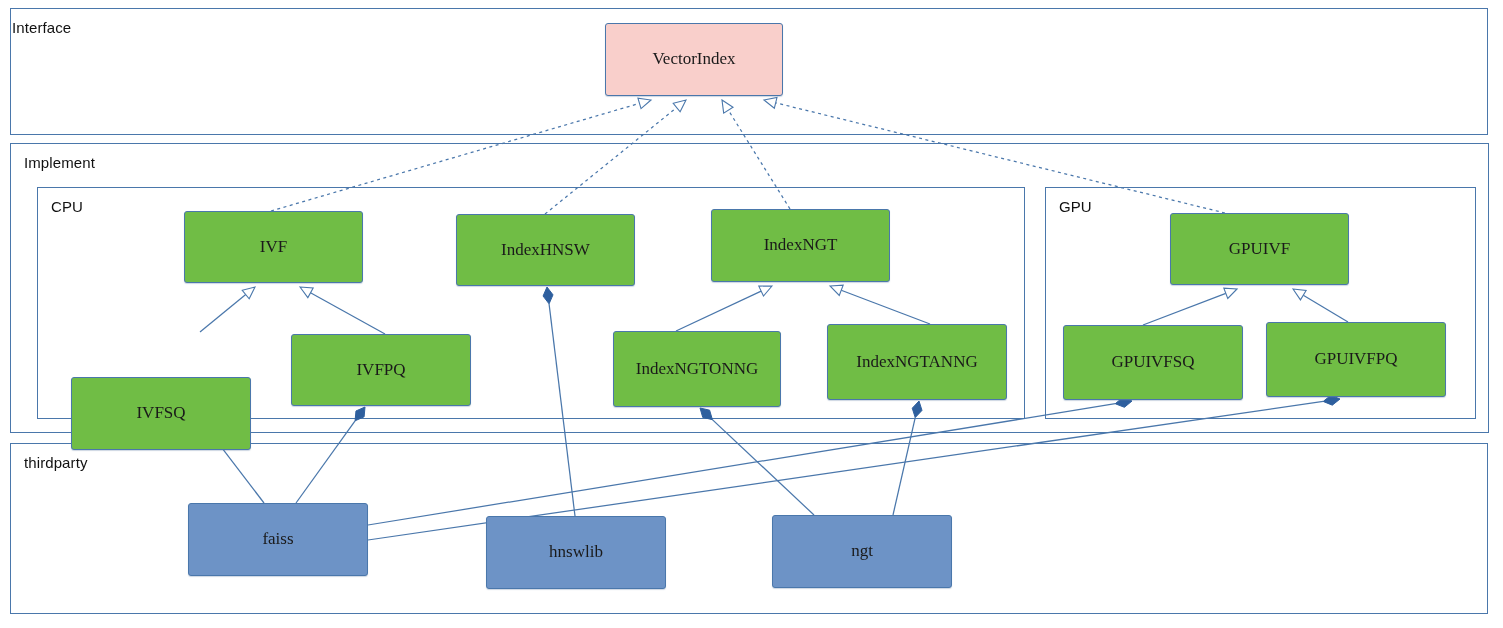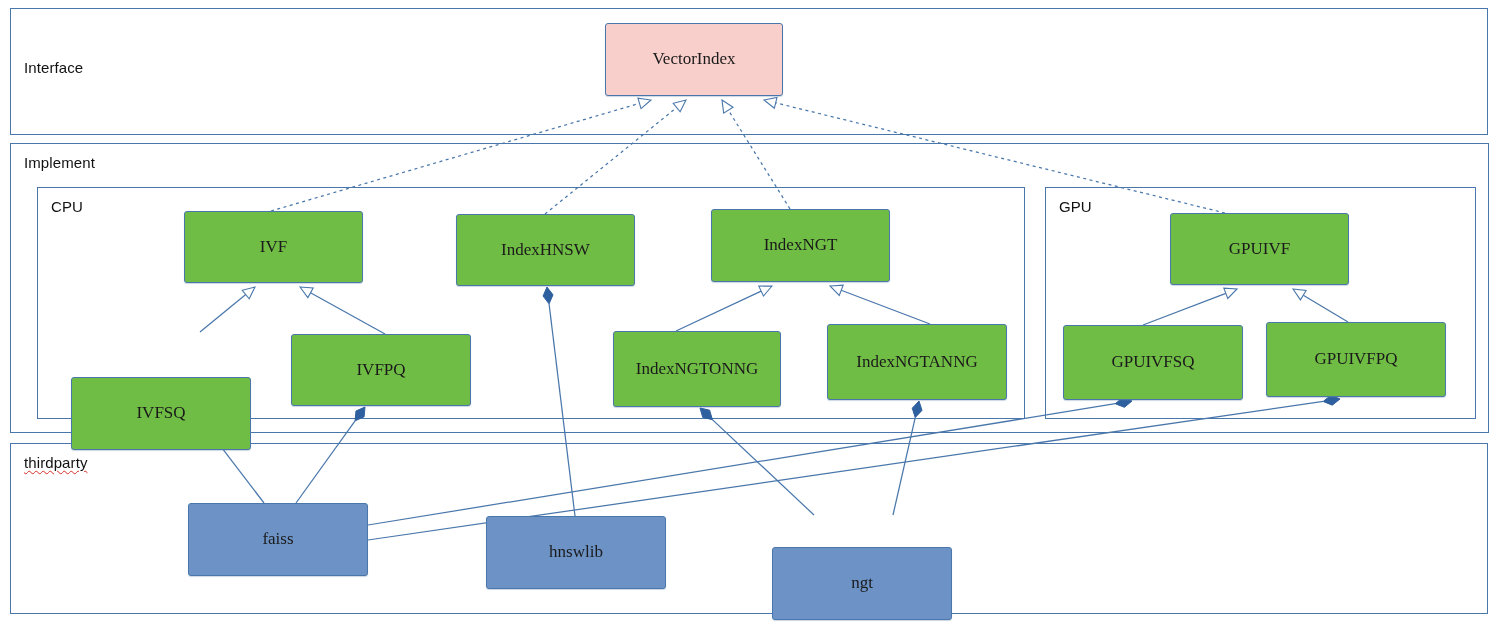--- a/index.html
+++ b/index.html
@@ -23,21 +23,20 @@
   }
   .group-label {
     position: absolute;
     font-family: "Liberation Sans", sans-serif;
     font-size: 15px;
     color: #111111;
     white-space: nowrap;
     letter-spacing: 0.1px;
   }
   .group-label.misspelled {
-    text-decoration: underline;
     text-decoration-color: #d93025;
     text-decoration-style: wavy;
     text-decoration-thickness: 1px;
     text-underline-offset: 2px;
   }
   .node {
     position: absolute;
     box-sizing: border-box;
     border: 1px solid #4a77ab;
     border-radius: 3px;
@@ -62,21 +61,21 @@
     pointer-events: none;
     overflow: visible;
   }
 </style>
 </head>
 <body>
 
 <div id="canvas">
 
   <div class="group" id="group-interface" style="left: 10px; top: 8px; width: 1478px; height: 127px;"></div>
-  <div class="group-label" id="label-interface" style="left: 24px; top: 19px; margin-top: 40px;">Interface</div>
+  <div class="group-label" id="label-interface" style="left: 12px; top: 19px;">Interface</div>
 
   <div class="group" id="group-implement" style="left: 10px; top: 143px; width: 1479px; height: 290px;"></div>
   <div class="group-label" id="label-implement" style="left: 24px; top: 154px;">Implement</div>
 
   <div class="group" id="group-cpu" style="left: 37px; top: 187px; width: 988px; height: 232px;"></div>
   <div class="group-label" id="label-cpu" style="left: 51px; top: 198px;">CPU</div>
 
   <div class="group" id="group-gpu" style="left: 1045px; top: 187px; width: 431px; height: 232px;"></div>
   <div class="group-label" id="label-gpu" style="left: 1059px; top: 198px;">GPU</div>
 
@@ -187,17 +186,17 @@
       </div>
       <div class="node green" id="node-gpuivfpq" style="left: 1266px; top: 322px; width: 180px; height: 75px; text-align: right;">
         <span>GPUIVFPQ</span>
       </div>
       <div class="node blue" id="node-faiss" style="left: 188px; top: 503px; width: 180px; height: 73px;">
         <span>faiss</span>
       </div>
       <div class="node blue" id="node-hnswlib" style="left: 486px; top: 516px; width: 180px; height: 73px;">
         <span>hnswlib</span>
       </div>
-      <div class="node blue" id="node-ngt" style="left: 772px; top: 515px; width: 180px; height: 73px; margin-top: 32px;">
+      <div class="node blue" id="node-ngt" style="left: 772px; top: 515px; width: 180px; height: 73px;">
         <span>ngt</span>
       </div>
     </div>
 </div>
 
 </body></html>

